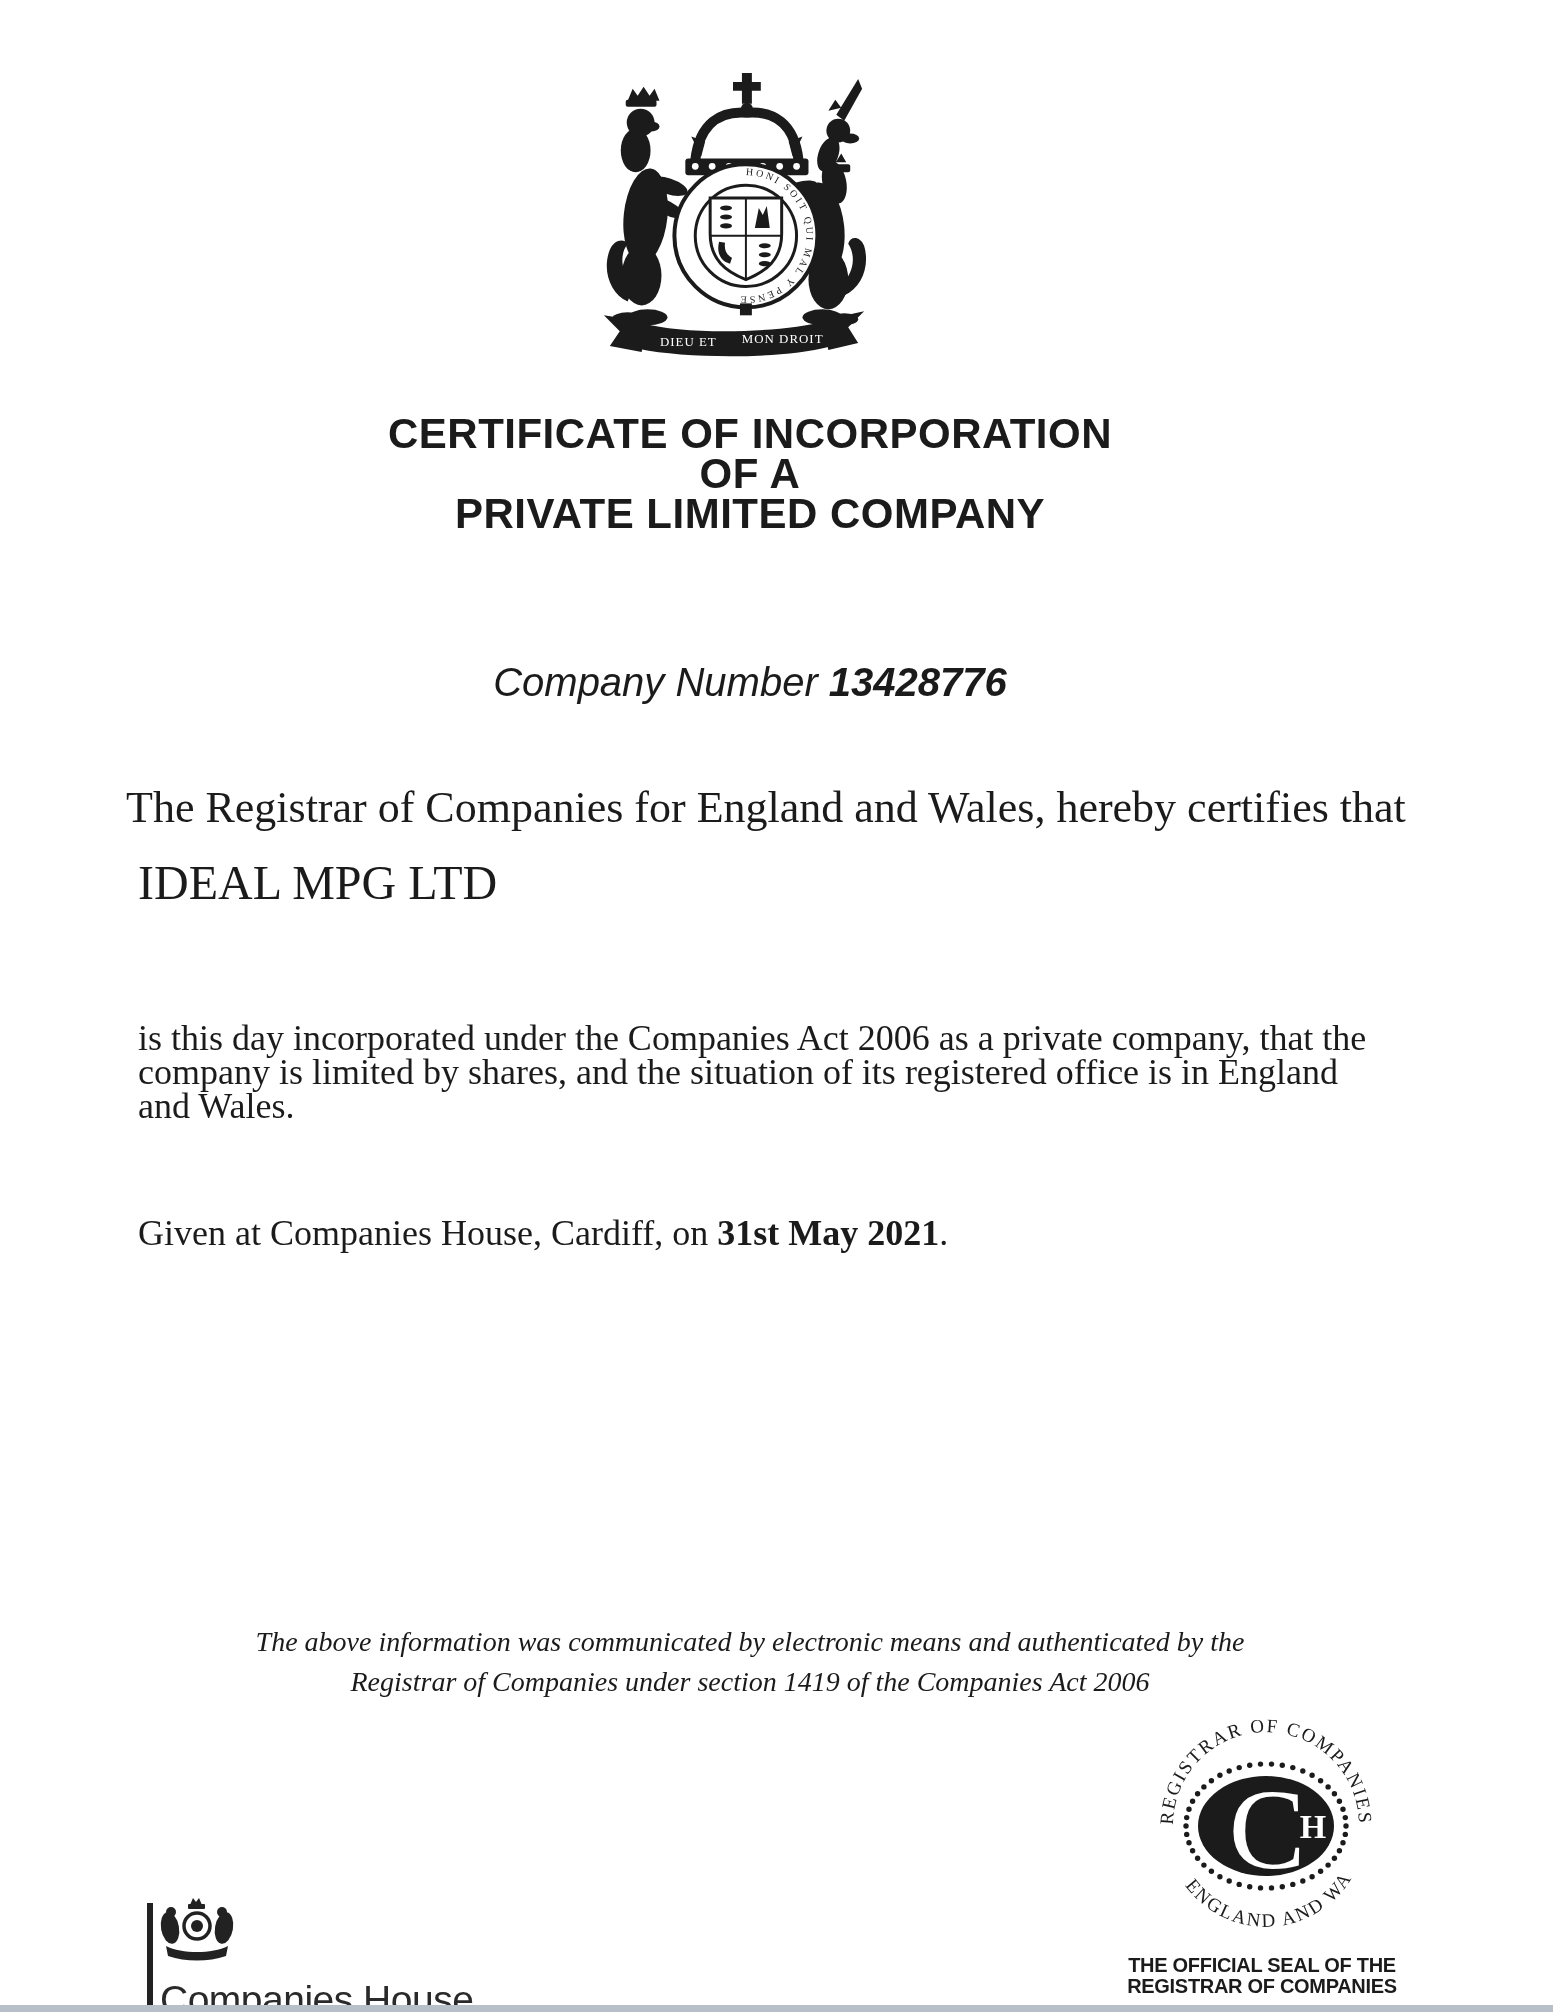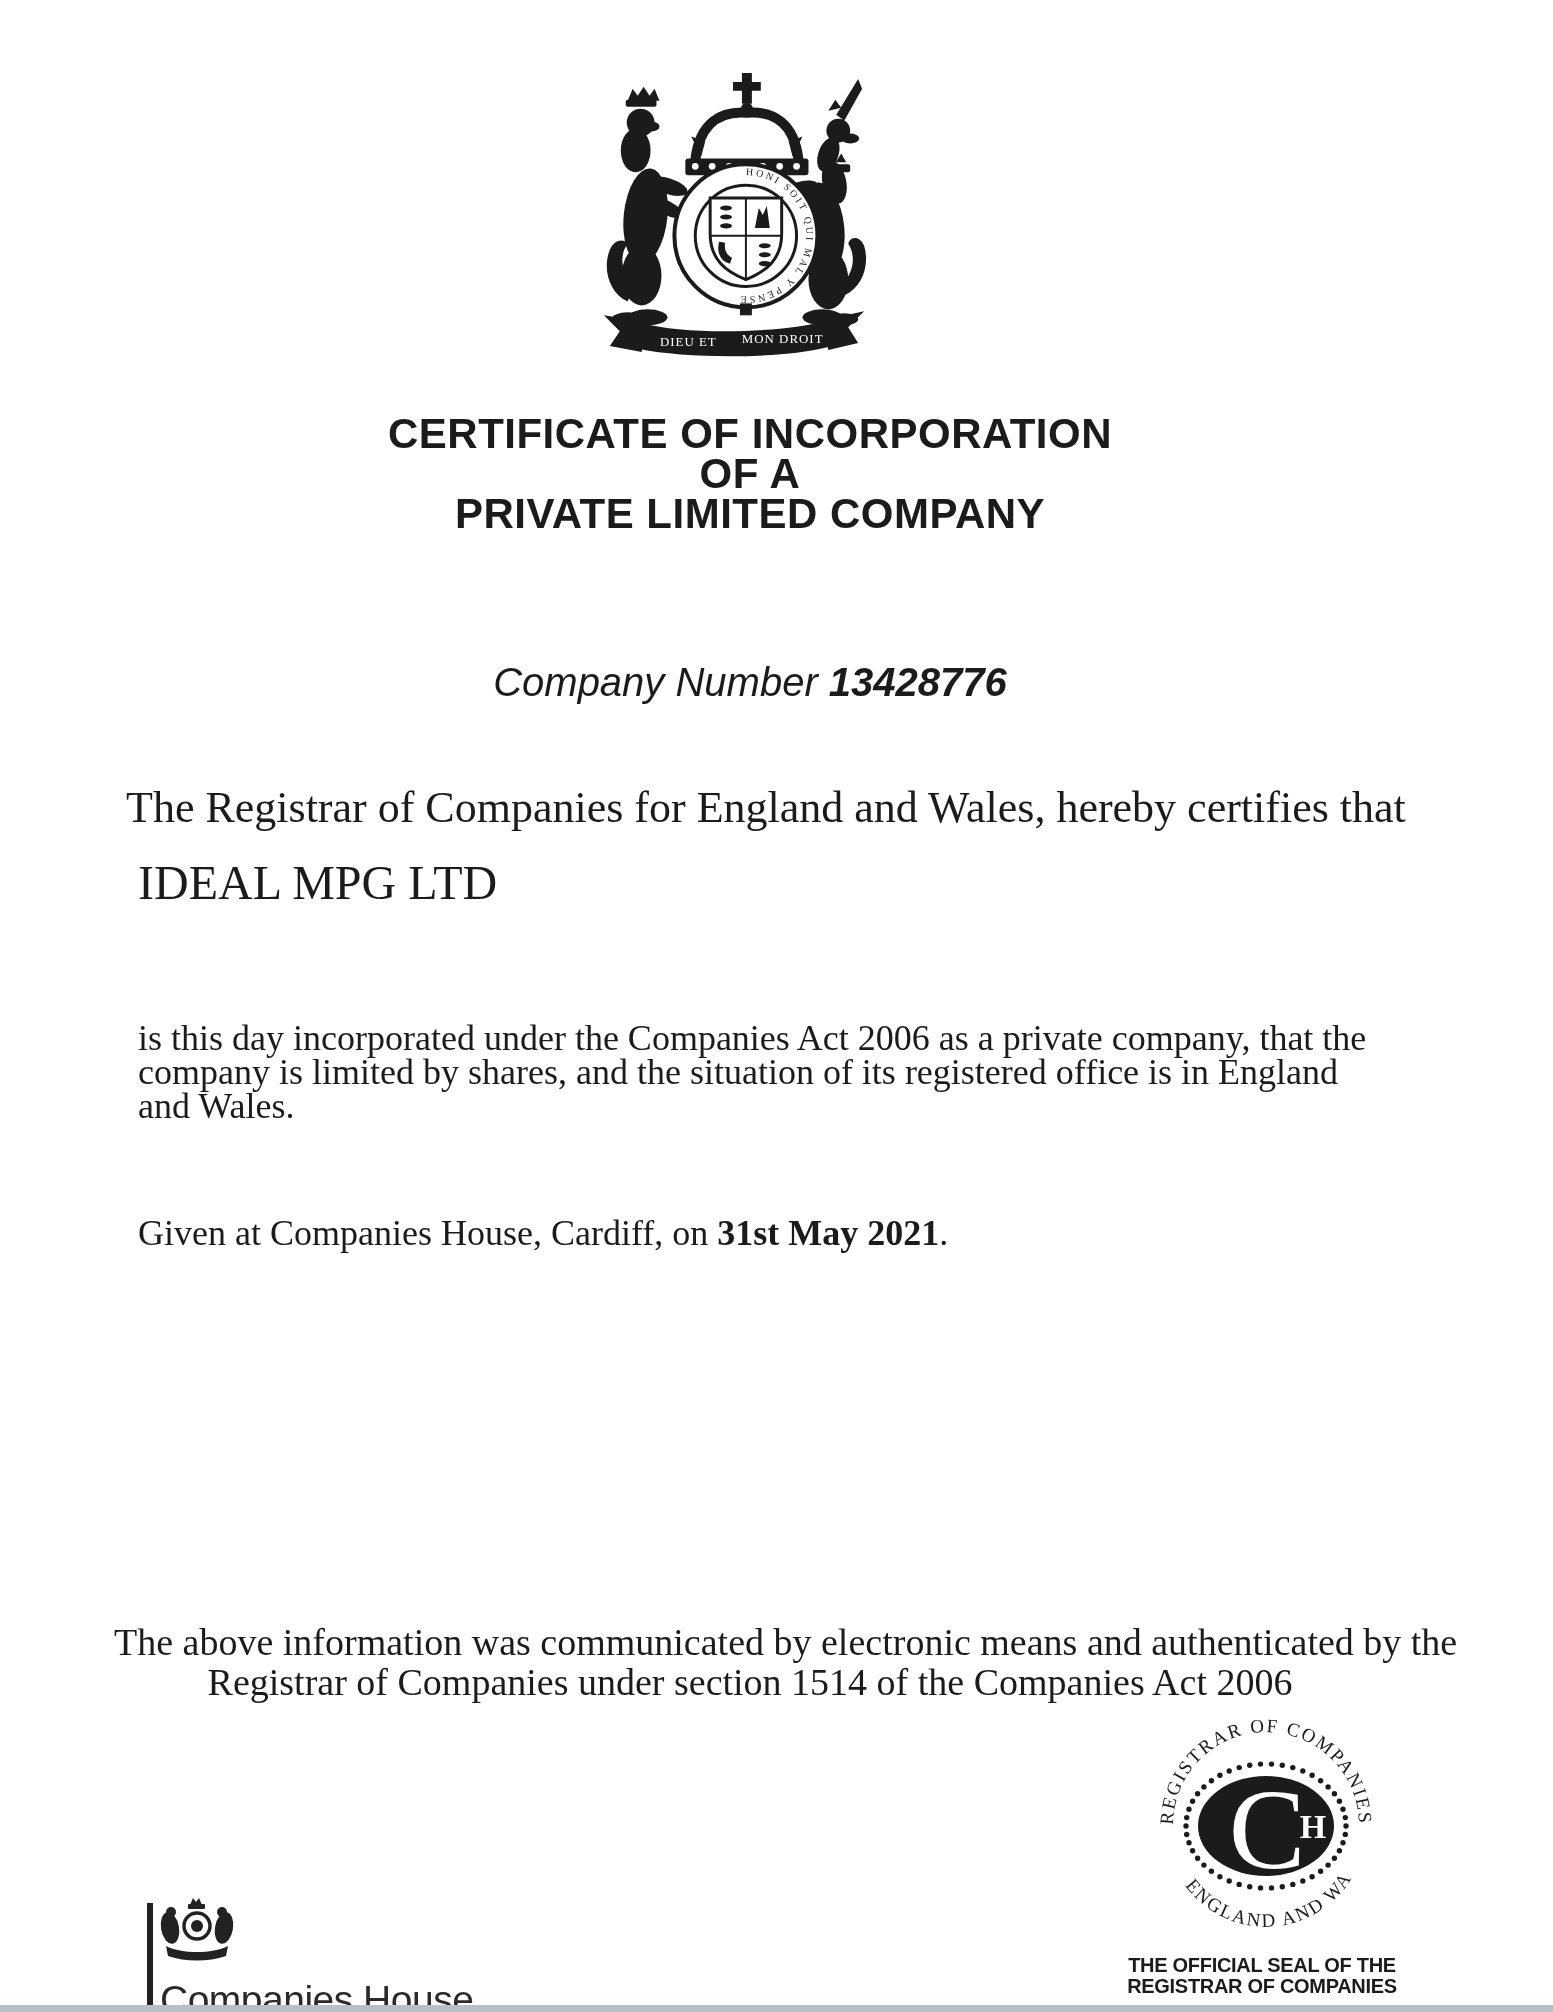--- a/index.html
+++ b/index.html
@@ -12,21 +12,21 @@
   .sans{font-family:"Liberation Sans","DejaVu Sans",sans-serif;margin-top:7px;}
   .nowrap{white-space:nowrap;}
   .center-col{left:114px;width:1272px;text-align:center;}
   .heading{top:407px;font-size:42px;line-height:40px;font-weight:bold;letter-spacing:.5px;}
   .company-line{top:653px;font-size:40px;font-style:italic;}
   .company-line b{font-weight:bold;}
   .registrar-line{left:126px;top:782px;font-size:44px;}
   .company-name{left:138px;top:855px;font-size:48px;}
   .incorp-par{left:138px;top:1021px;font-size:36px;line-height:34px;}
   .given-line{left:138px;top:1212px;font-size:36px;}
-  .auth-note{top:1622px;font-size:38px;line-height:40px;}
+  .auth-note{top:1622px;font-size:28px;line-height:40px;font-style:italic;}
   .seal-caption{left:1097px;width:330px;top:1948px;text-align:center;
     font-size:20px;line-height:21px;font-weight:bold;letter-spacing:-0.3px;}
   .coa{left:584px;top:67px;}
   .seal-svg{left:1147px;top:1713px;}
   .ch-bar{left:147px;top:1903px;width:6px;height:102px;background:#222;}
   .ch-crest{left:158px;top:1898px;}
   .ch-wordmark{left:160px;top:1971px;font-size:39px;letter-spacing:-0.5px;color:#2a2a2a;}
   .page-edge{left:0;top:2005px;width:1553px;height:7px;background:#b7c0c8;}
 </style>
 </head>
@@ -142,21 +142,21 @@
     <div class="nowrap">company is limited by shares, and the situation of its registered office is in England</div>
     <div class="nowrap">and Wales.</div>
   </div>
 
   <div class="abs serif given-line nowrap">
     <span>Given at Companies House, Cardiff, on </span><b>31st May 2021</b><span>.</span>
   </div>
 
   <div class="abs serif auth-note center-col">
     <div class="nowrap">The above information was communicated by electronic means and authenticated by the</div>
-    <div class="nowrap">Registrar of Companies under section 1514 of the Companies Act 2006</div>
+    <div class="nowrap">Registrar of Companies under section 1419 of the Companies Act 2006</div>
   </div>
 
   <svg class="abs seal-svg" width="230" height="230" viewBox="0 0 230 230">
     <defs>
       <path id="sealArcTop" d="M32 145 A93 93 0 1 1 206 145"></path>
       <path id="sealArcBottom" d="M32 163 A100 100 0 0 0 206 163"></path>
     </defs>
     <text font-family="Liberation Serif, DejaVu Serif, serif" font-size="19" letter-spacing="2" fill="#1b1b1b" text-anchor="middle">
       <textPath href="#sealArcTop" startOffset="50%">REGISTRAR OF COMPANIES</textPath>
     </text>

